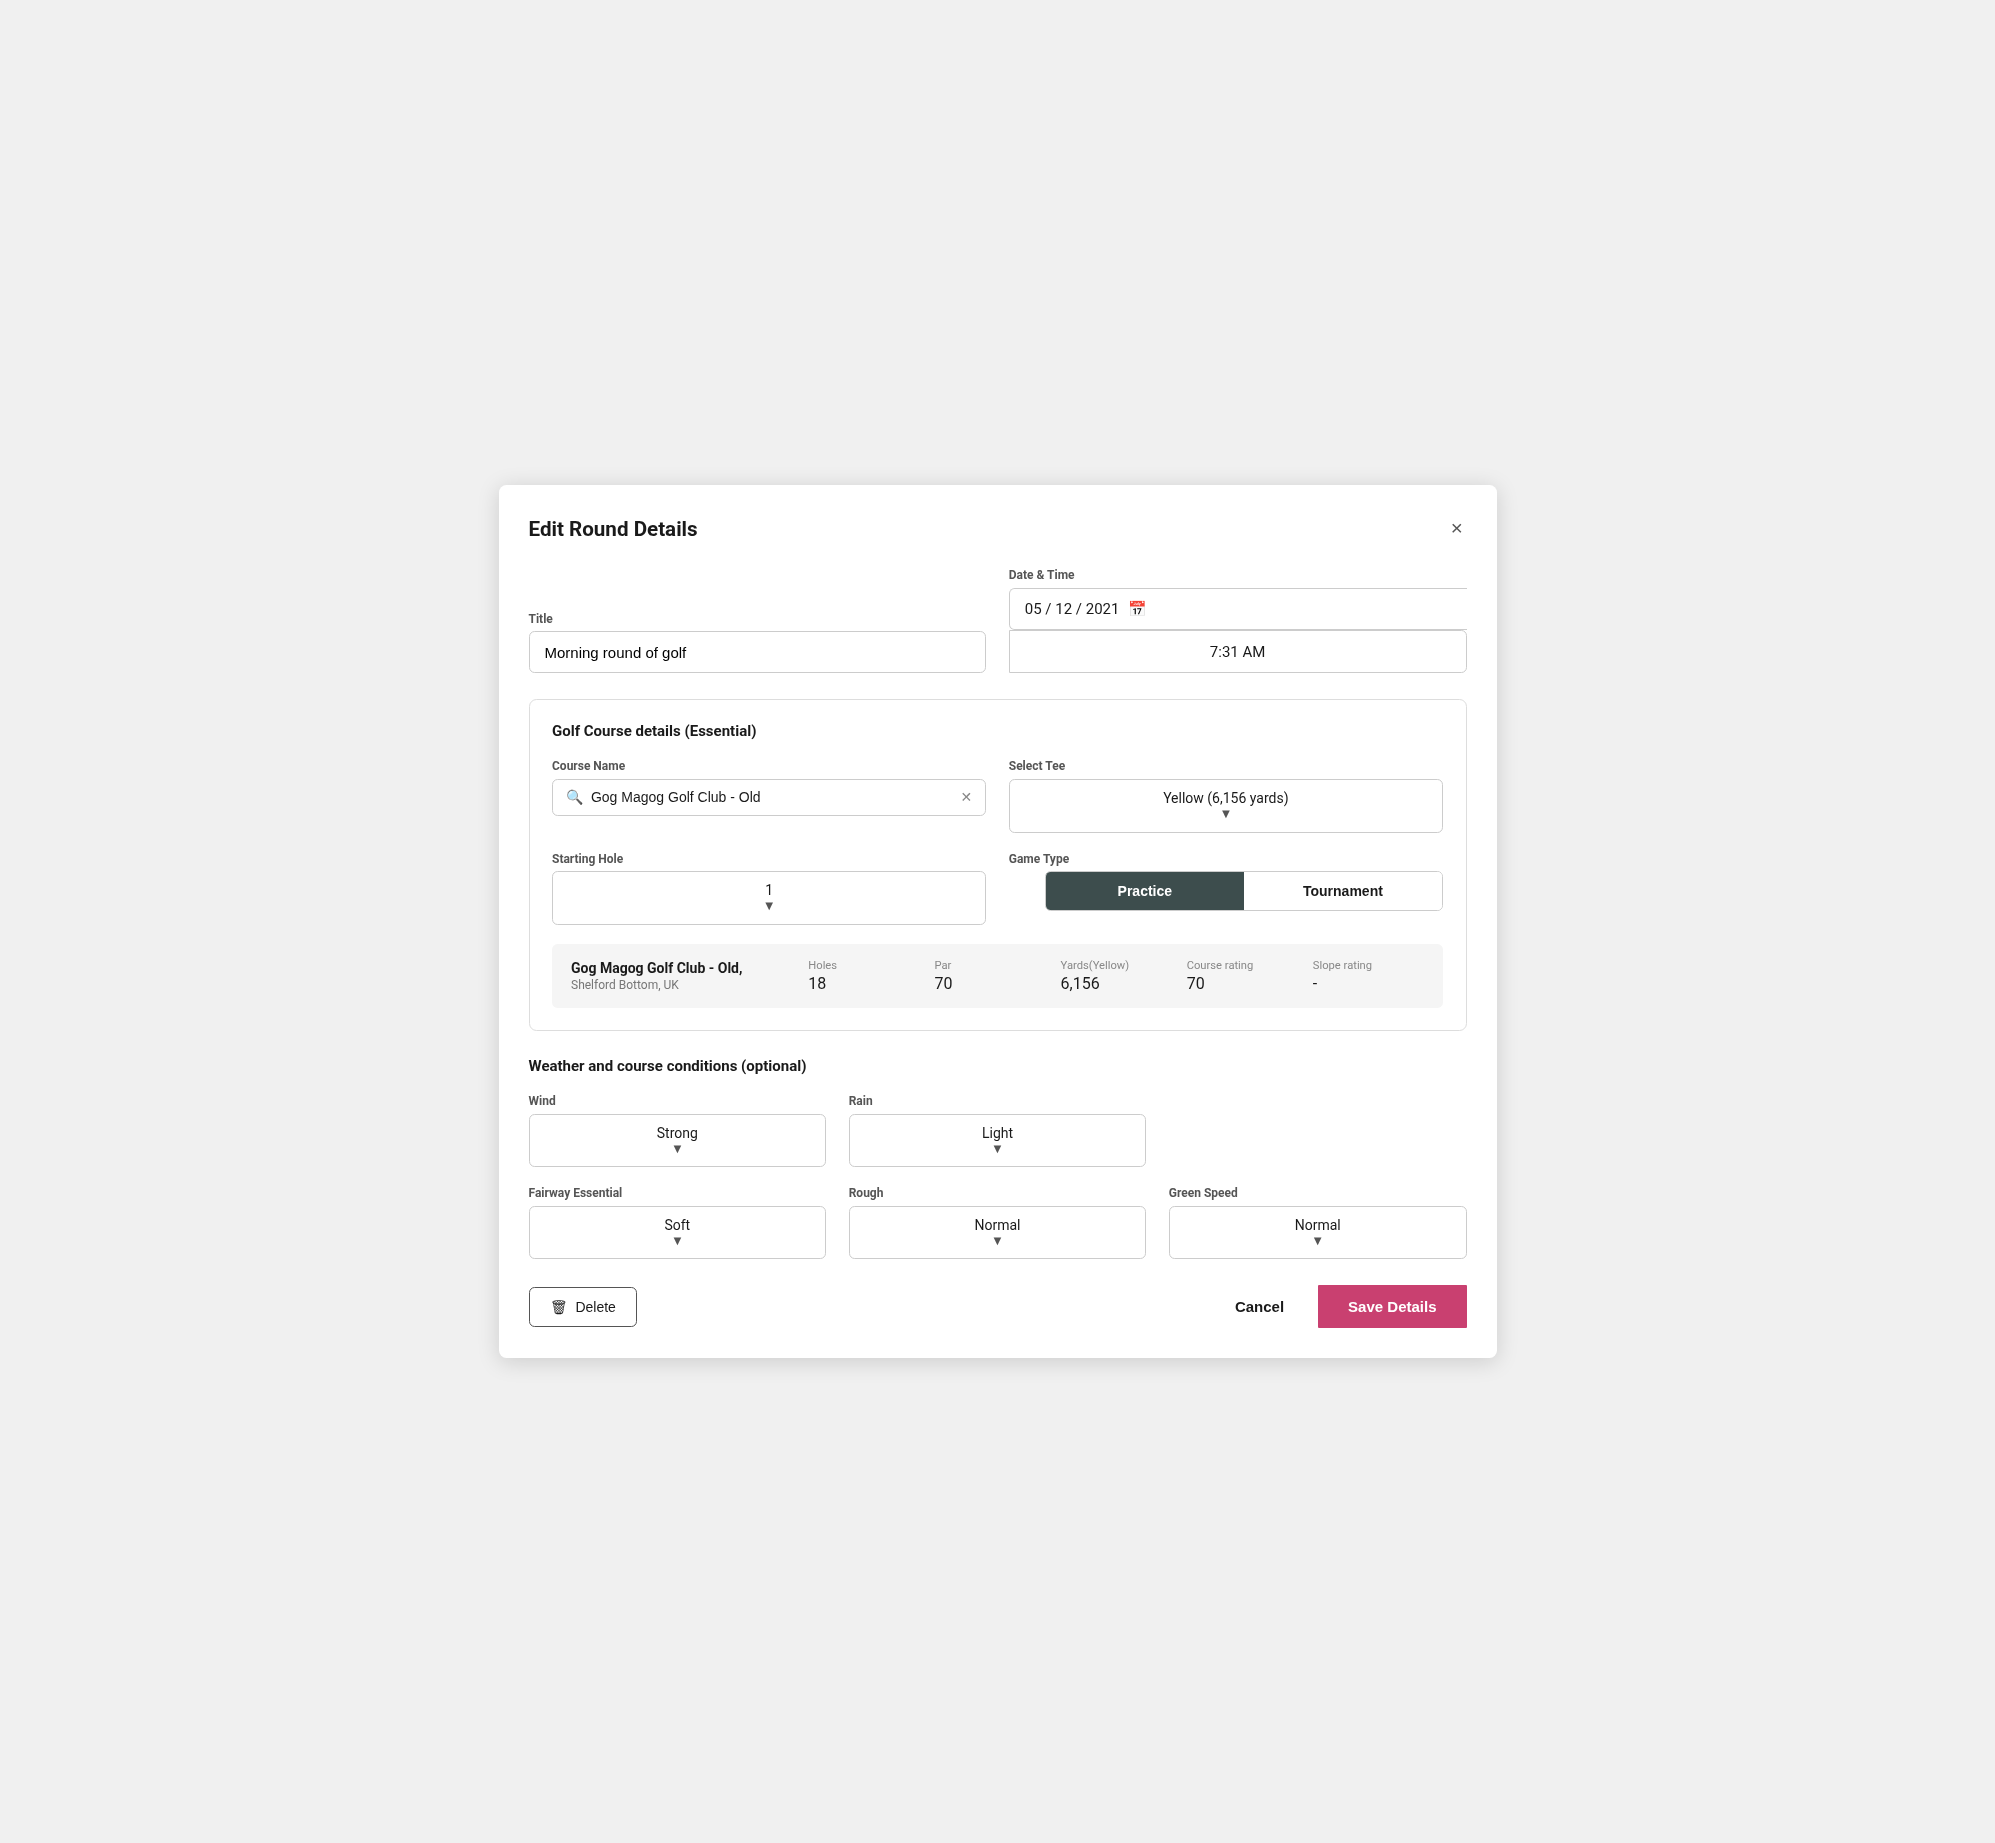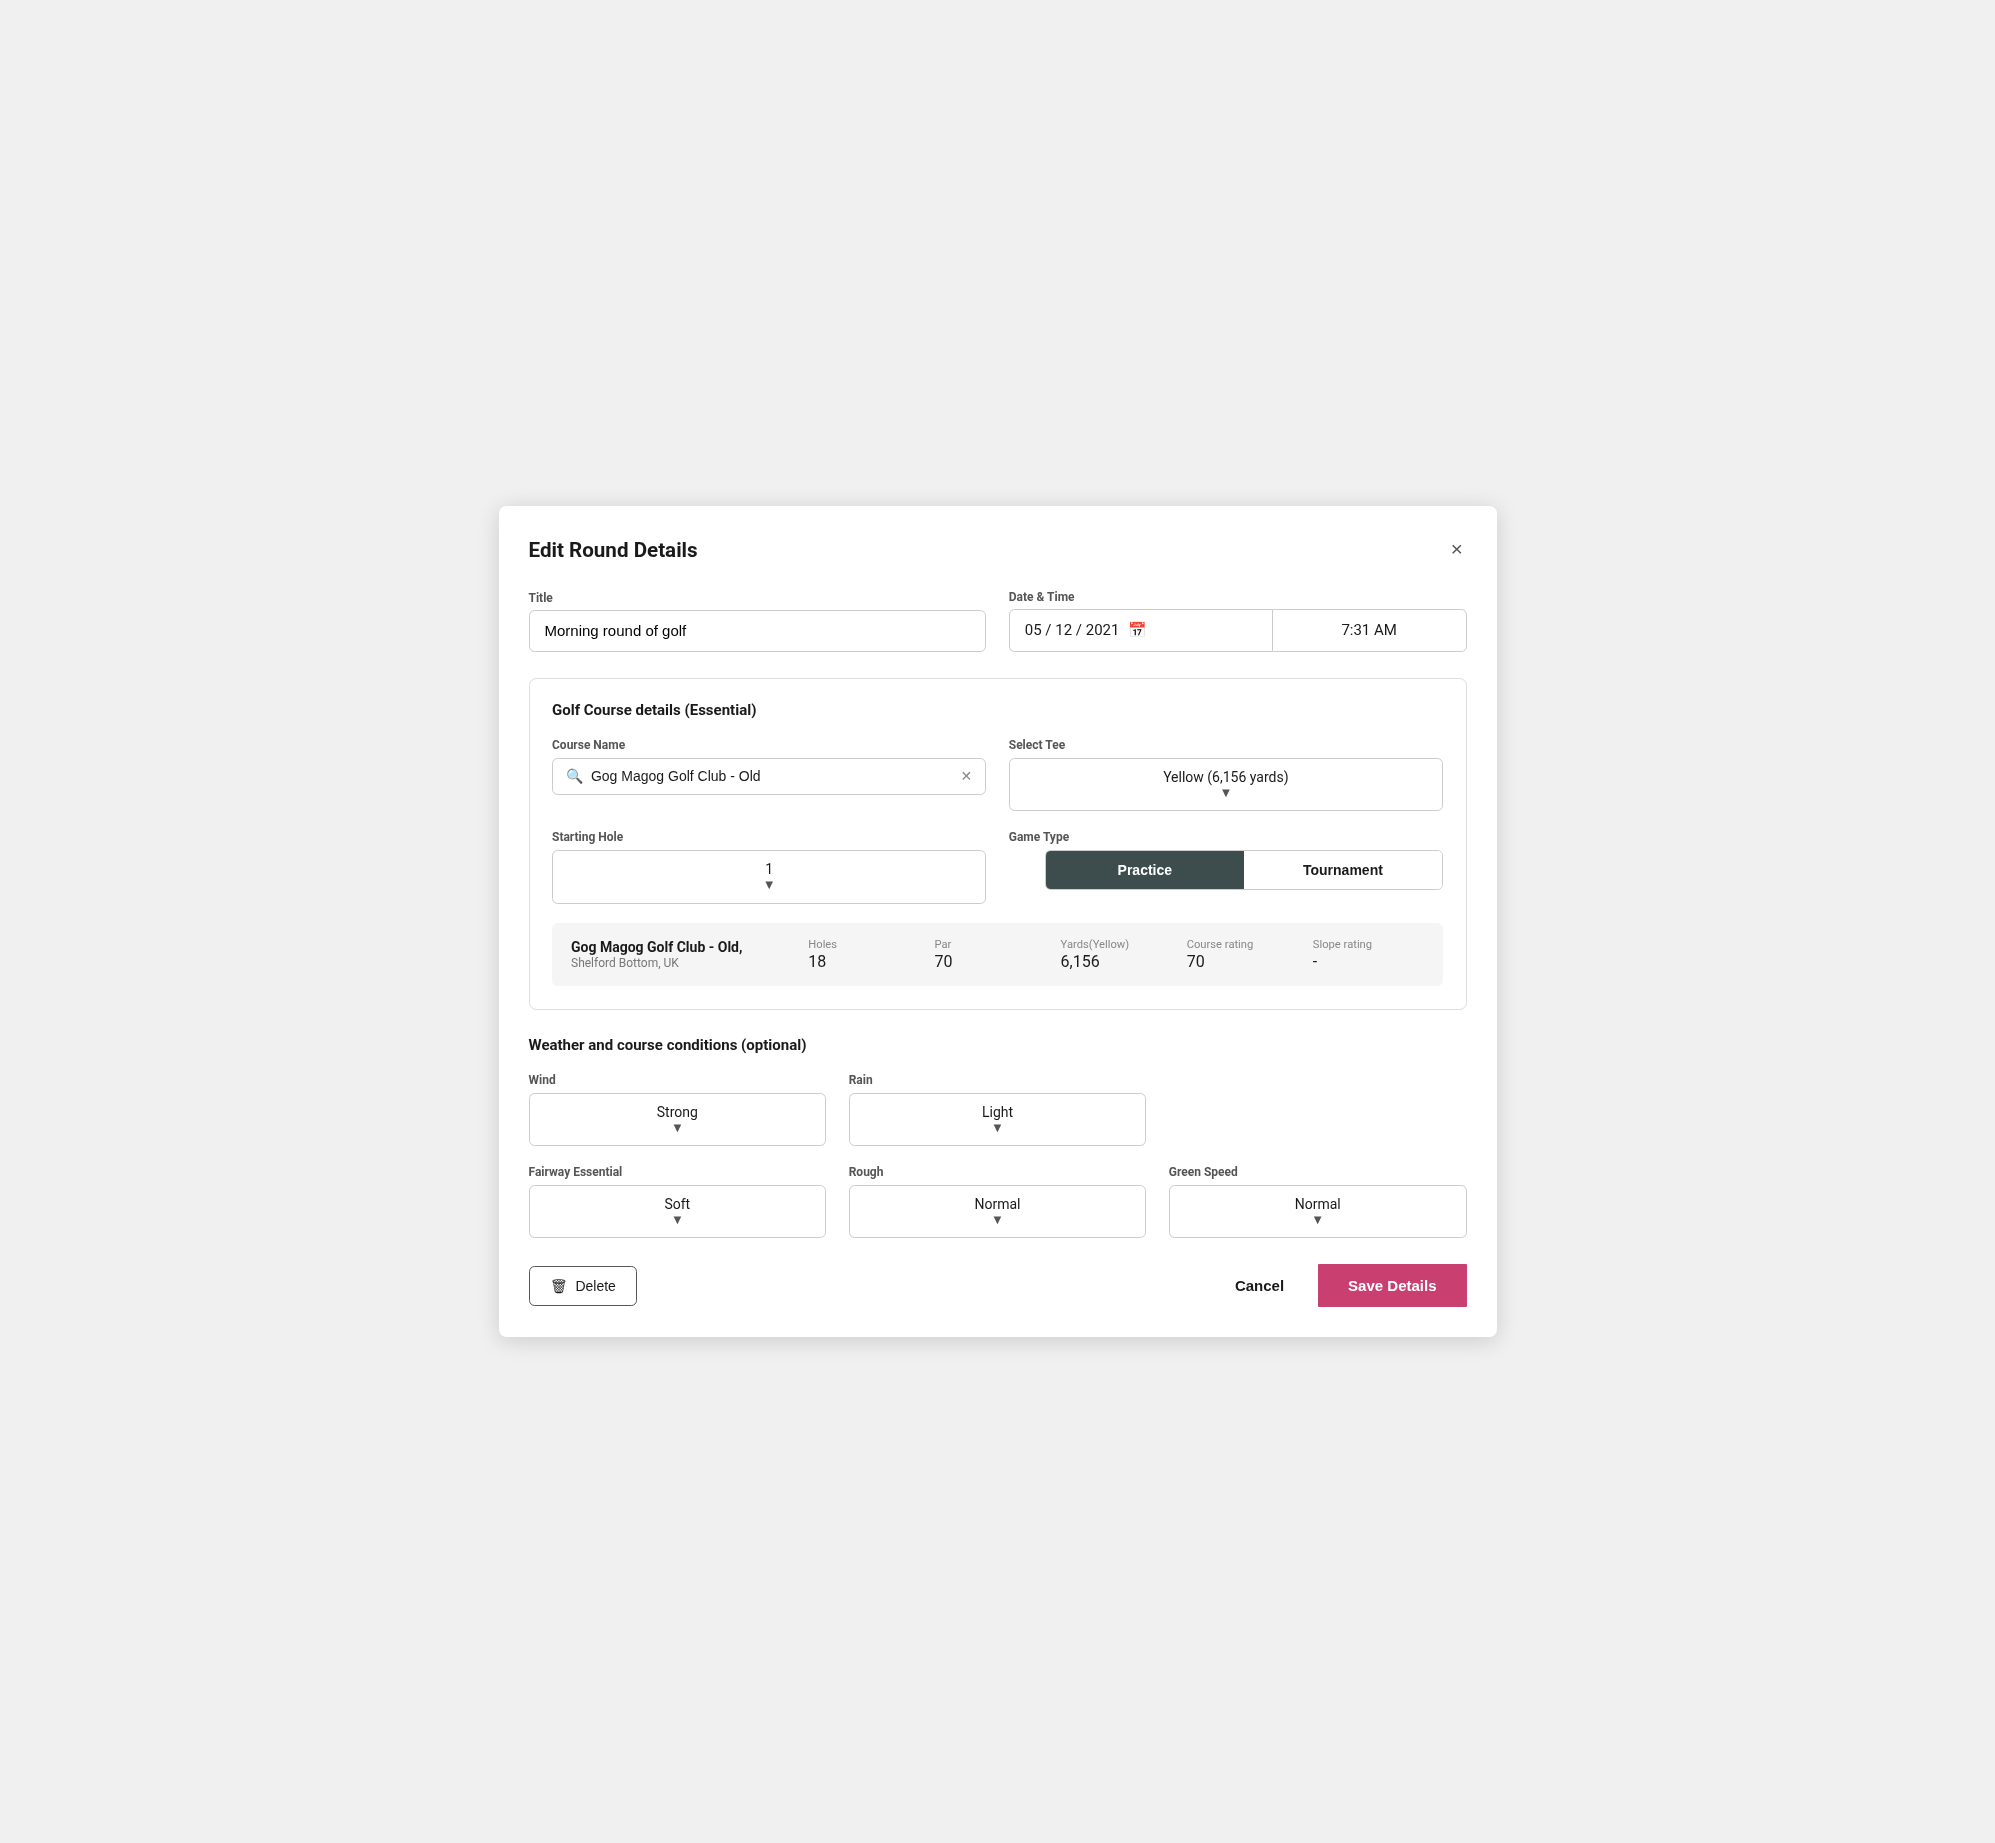--- a/index.html
+++ b/index.html
@@ -65,20 +65,21 @@
       border-radius: 5.6px;
       padding: 11.2px 15px;
       font-size: 15px;
       color: #000000;
       outline: none;
       width: 100%;
     }
     .datetime-row {
       display: flex;
       gap: 0;
+      flex-direction: column;
     }
     .date-input-box {
       border: 1.4px solid #ccc;
       border-radius: 5.6px 0 0 5.6px;
       padding: 11.2px 15px;
       font-size: 15px;
       color: #1a1a1a;
       display: flex;
       align-items: center;
       gap: 9.4px;

